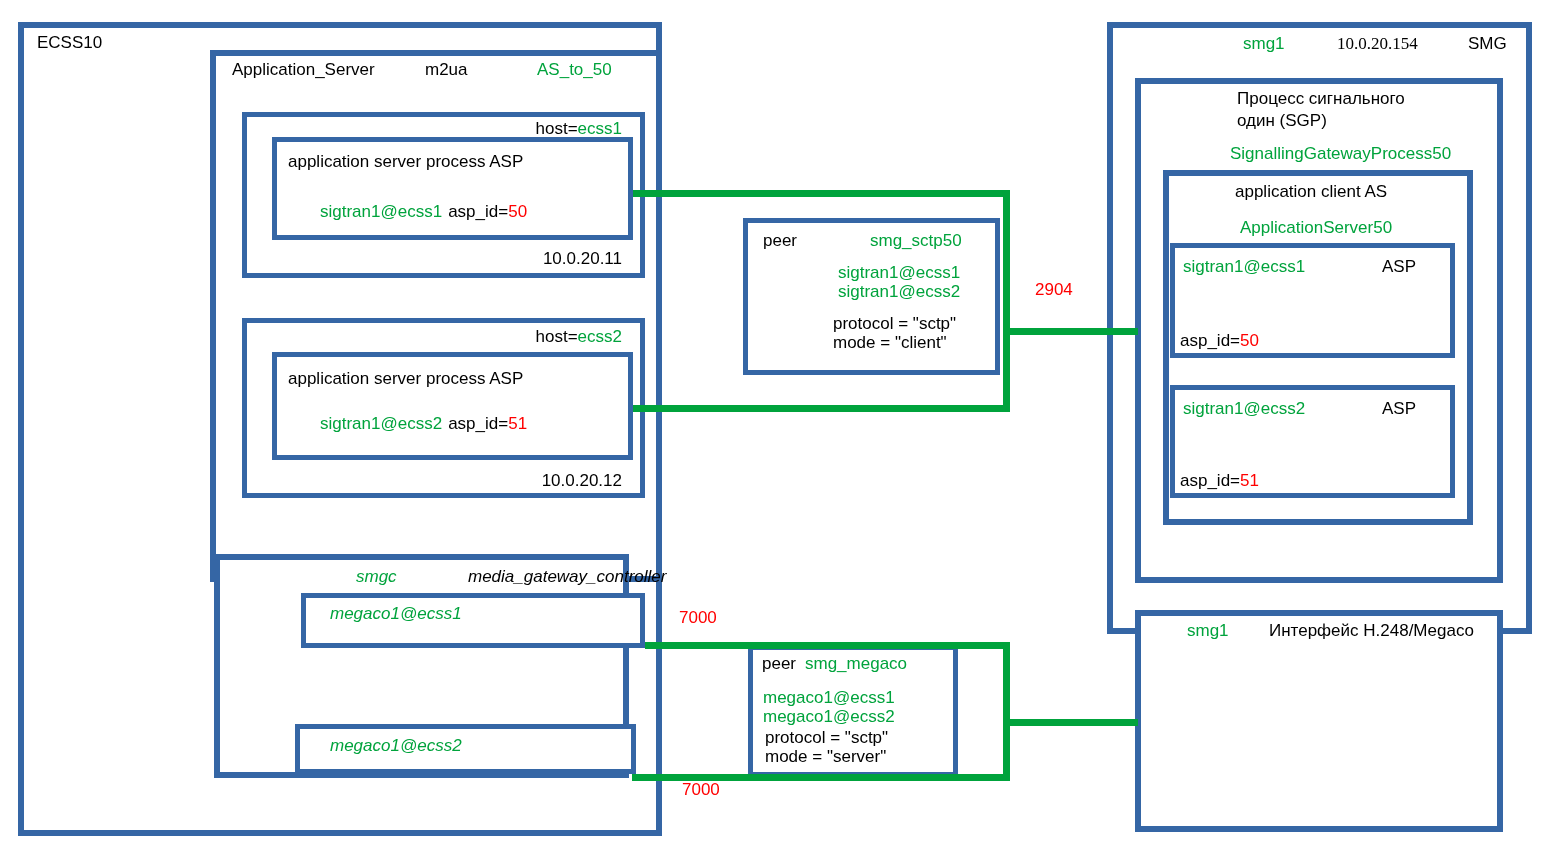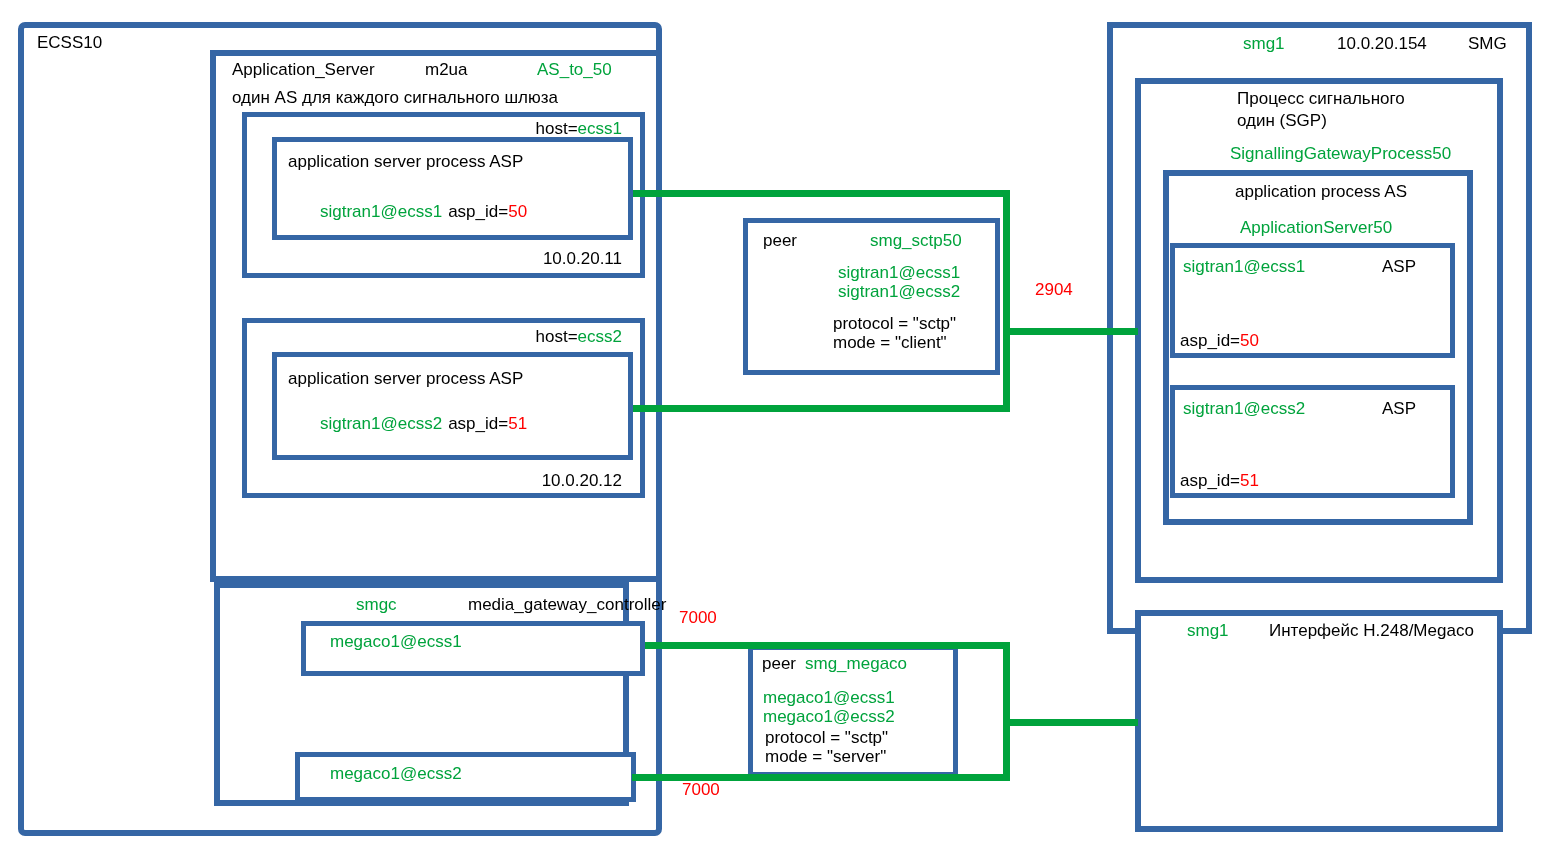--- a/index.html
+++ b/index.html
@@ -47,73 +47,72 @@
     z-index:6;
     white-space:nowrap;
     line-height:21px;
   }
 </style>
 </head>
 <body>
 
 <div id="canvas">
 
-  <div class="box" style="left:18px;top:22px;width:644px;height:814px;border-radius:7px;">
+  <div class="box" style="left:18px;top:22px;width:644px;height:814px;">
     <span class="t" style="left:13px;top:4px;">ECSS10</span>
 
     <div class="box" style="left:186px;top:22px;width:452px;height:532px;">
       <span class="t" style="left:16px;top:3px;">Application_Server</span>
       <span class="t" style="left:209px;top:3px;">m2ua</span>
       <span class="t g" style="left:321px;top:3px;">AS_to_50</span>
-      <span class="t" style="left:16px;top:31px;">один AS для каждого сигнального шлюза</span>
 
       <div class="box b5" style="left:26px;top:56px;width:403px;height:166px;">
         <span class="t" style="right:18px;top:1px;text-align:center;"><span>host=</span><span class="g">ecss1</span></span>
         <div class="box b5" style="left:25px;top:20px;width:361px;height:103px;">
           <span class="t" style="left:11px;top:9px;">application server process ASP</span>
           <span class="t" style="left:43px;top:59px;text-align:right;"><span class="g">sigtran1@ecss1</span><span class="sep">asp_id=</span><span class="rd">50</span></span>
         </div>
         <span class="t" style="right:18px;bottom:4px;">10.0.20.11</span>
       </div>
 
       <div class="box b5" style="left:26px;top:262px;width:403px;height:180px;">
         <span class="t" style="right:18px;top:3px;margin-left:28px;"><span>host=</span><span class="g">ecss2</span></span>
         <div class="box b5" style="left:25px;top:29px;width:361px;height:108px;">
           <span class="t" style="left:11px;top:11px;">application server process ASP</span>
           <span class="t" style="left:43px;top:56px;"><span class="g">sigtran1@ecss2</span><span class="sep">asp_id=</span><span class="rd">51</span></span>
         </div>
         <span class="t" style="right:18px;bottom:2px;">10.0.20.12</span>
       </div>
     </div>
 
-    <div class="box" style="left:190px;top:554px;width:415px;height:224px;">
+    <div class="box" style="left:190px;top:526px;width:415px;height:224px;font-style:italic;">
       <span class="t g" style="left:136px;top:6px;">smgc</span>
       <span class="t" style="left:204px;top:6px;margin-left:44px;">media_gateway_controller</span>
 
       <div class="box b5" style="left:81px;top:33px;width:344px;height:55px;">
         <span class="t g" style="left:24px;top:5px;">megaco1@ecss1</span>
       </div>
       <div class="box b5" style="left:75px;top:164px;width:341px;height:50px;">
         <span class="t g" style="left:30px;top:6px;">megaco1@ecss2</span>
       </div>
     </div>
   </div>
 
   <div class="box" style="left:1107px;top:22px;width:425px;height:612px;">
     <span class="t g" style="left:130px;top:5px;">smg1</span>
-    <span class="t" style="left:224px;top:5px;">10.0.20.154</span>
+    <span class="t" style="left:224px;top:5px;font-family:Liberation Serif, serif;">10.0.20.154</span>
     <span class="t" style="left:355px;top:5px;">SMG</span>
 
     <div class="box" style="left:22px;top:50px;width:368px;height:505px;">
       <span class="t" style="left:96px;top:4px;">Процесс сигнального</span>
       <span class="t" style="left:96px;top:26px;">один (SGP)</span>
       <span class="t g" style="left:89px;top:59px;">SignallingGatewayProcess50</span>
 
       <div class="box" style="left:22px;top:86px;width:310px;height:355px;">
-        <span class="t" style="left:66px;top:5px;">application process AS</span>
+        <span class="t" style="left:66px;top:5px;">application client AS</span>
         <span class="t g" style="left:71px;top:41px;">ApplicationServer50</span>
 
         <div class="box b5" style="left:1px;top:67px;width:285px;height:115px;">
           <span class="t g" style="left:8px;top:8px;">sigtran1@ecss1</span>
           <span class="t" style="left:207px;top:8px;">ASP</span>
           <span class="t" style="left:5px;top:82px;"><span>asp_id=</span><span class="rd">50</span></span>
         </div>
 
         <div class="box b5" style="left:1px;top:209px;width:285px;height:113px;">
           <span class="t g" style="left:8px;top:8px;">sigtran1@ecss2</span>

